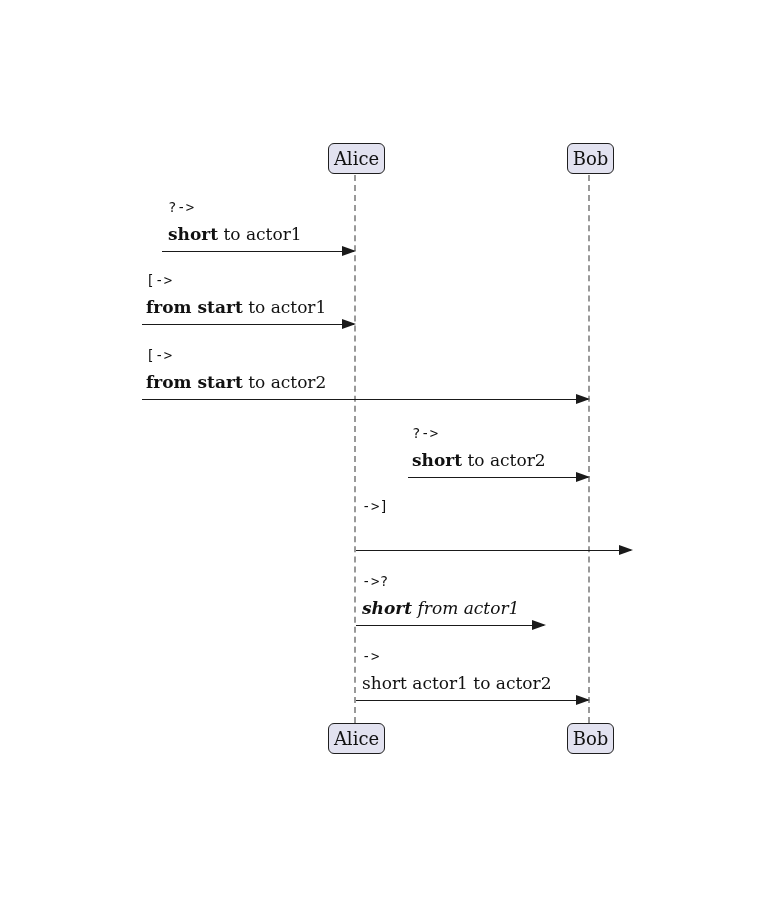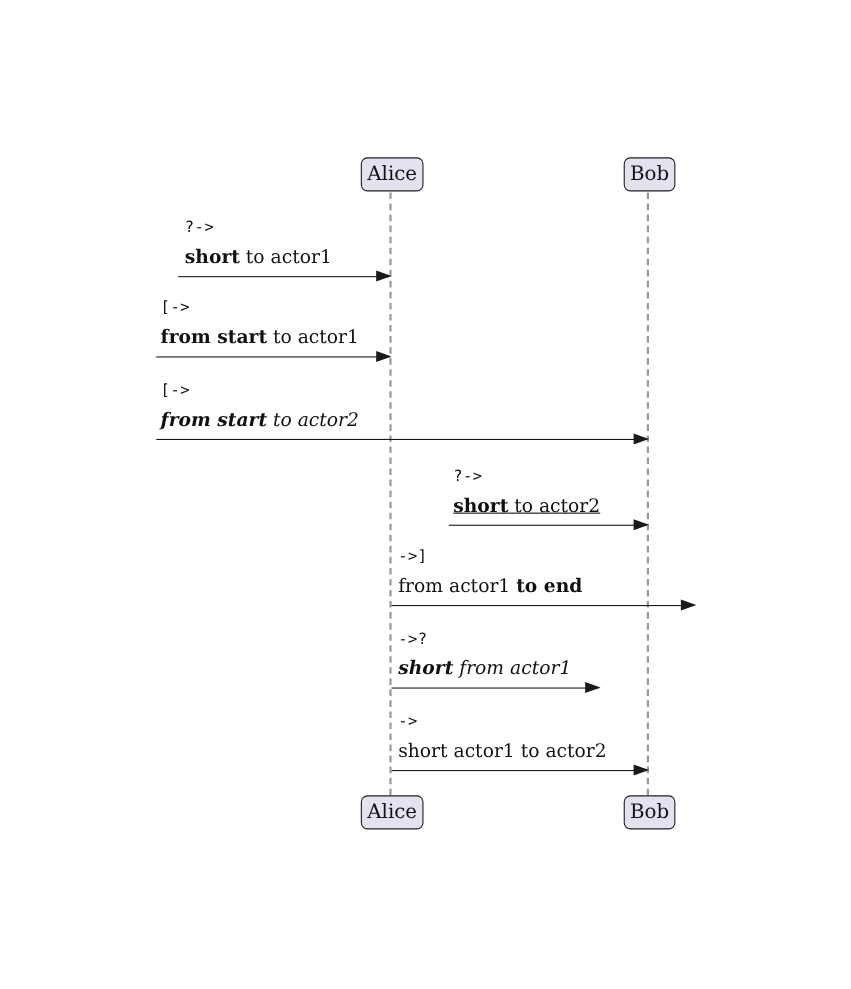--- a/index.html
+++ b/index.html
@@ -92,35 +92,34 @@
 
   <div class="msg" style="left:142px; top:272px; width:214px; height:53px;">
     <div class="notation" style="left:4px;">[-&gt;</div>
     <div class="label" style="left:4px;text-align:right;"><span></span><span class="bold">from start</span><span> to actor1</span></div>
     <div class="line"></div>
     <div class="head"></div>
   </div>
 
   <div class="msg" style="left:142px; top:347px; width:448px; height:53px;">
     <div class="notation" style="left:4px;">[-&gt;</div>
-    <div class="label" style="left:4px;font-style:italic;"><span></span><span class="bold">from start</span><span> to actor2</span></div>
+    <div class="label" style="left:4px;"><span></span><span class="bold">from start</span><span> to actor2</span></div>
     <div class="line"></div>
     <div class="head"></div>
   </div>
 
   <div class="msg" style="left:408px; top:425px; width:182px; height:53px;">
     <div class="notation" style="left:4px;">?-&gt;</div>
-    <div class="label" style="left:4px;text-decoration:underline;"><span></span><span class="bold">short</span><span> to actor2</span></div>
+    <div class="label" style="left:4px;"><span></span><span class="bold">short</span><span> to actor2</span></div>
     <div class="line"></div>
     <div class="head"></div>
   </div>
 
   <div class="msg" style="left:356px; top:498px; width:277px; height:53px;">
     <div class="notation" style="left:6px;">-&gt;]</div>
-    <div class="label" style="left:6px;"><span>from actor1 </span><span class="bold">to end</span><span></span></div>
     <div class="line"></div>
     <div class="head"></div>
   </div>
 
   <div class="msg" style="left:356px; top:573px; width:190px; height:53px;">
     <div class="notation" style="left:6px;">-&gt;?</div>
     <div class="label" style="left:6px;font-style:italic;"><span></span><span class="bold">short</span><span> from actor1</span></div>
     <div class="line"></div>
     <div class="head"></div>
   </div>

